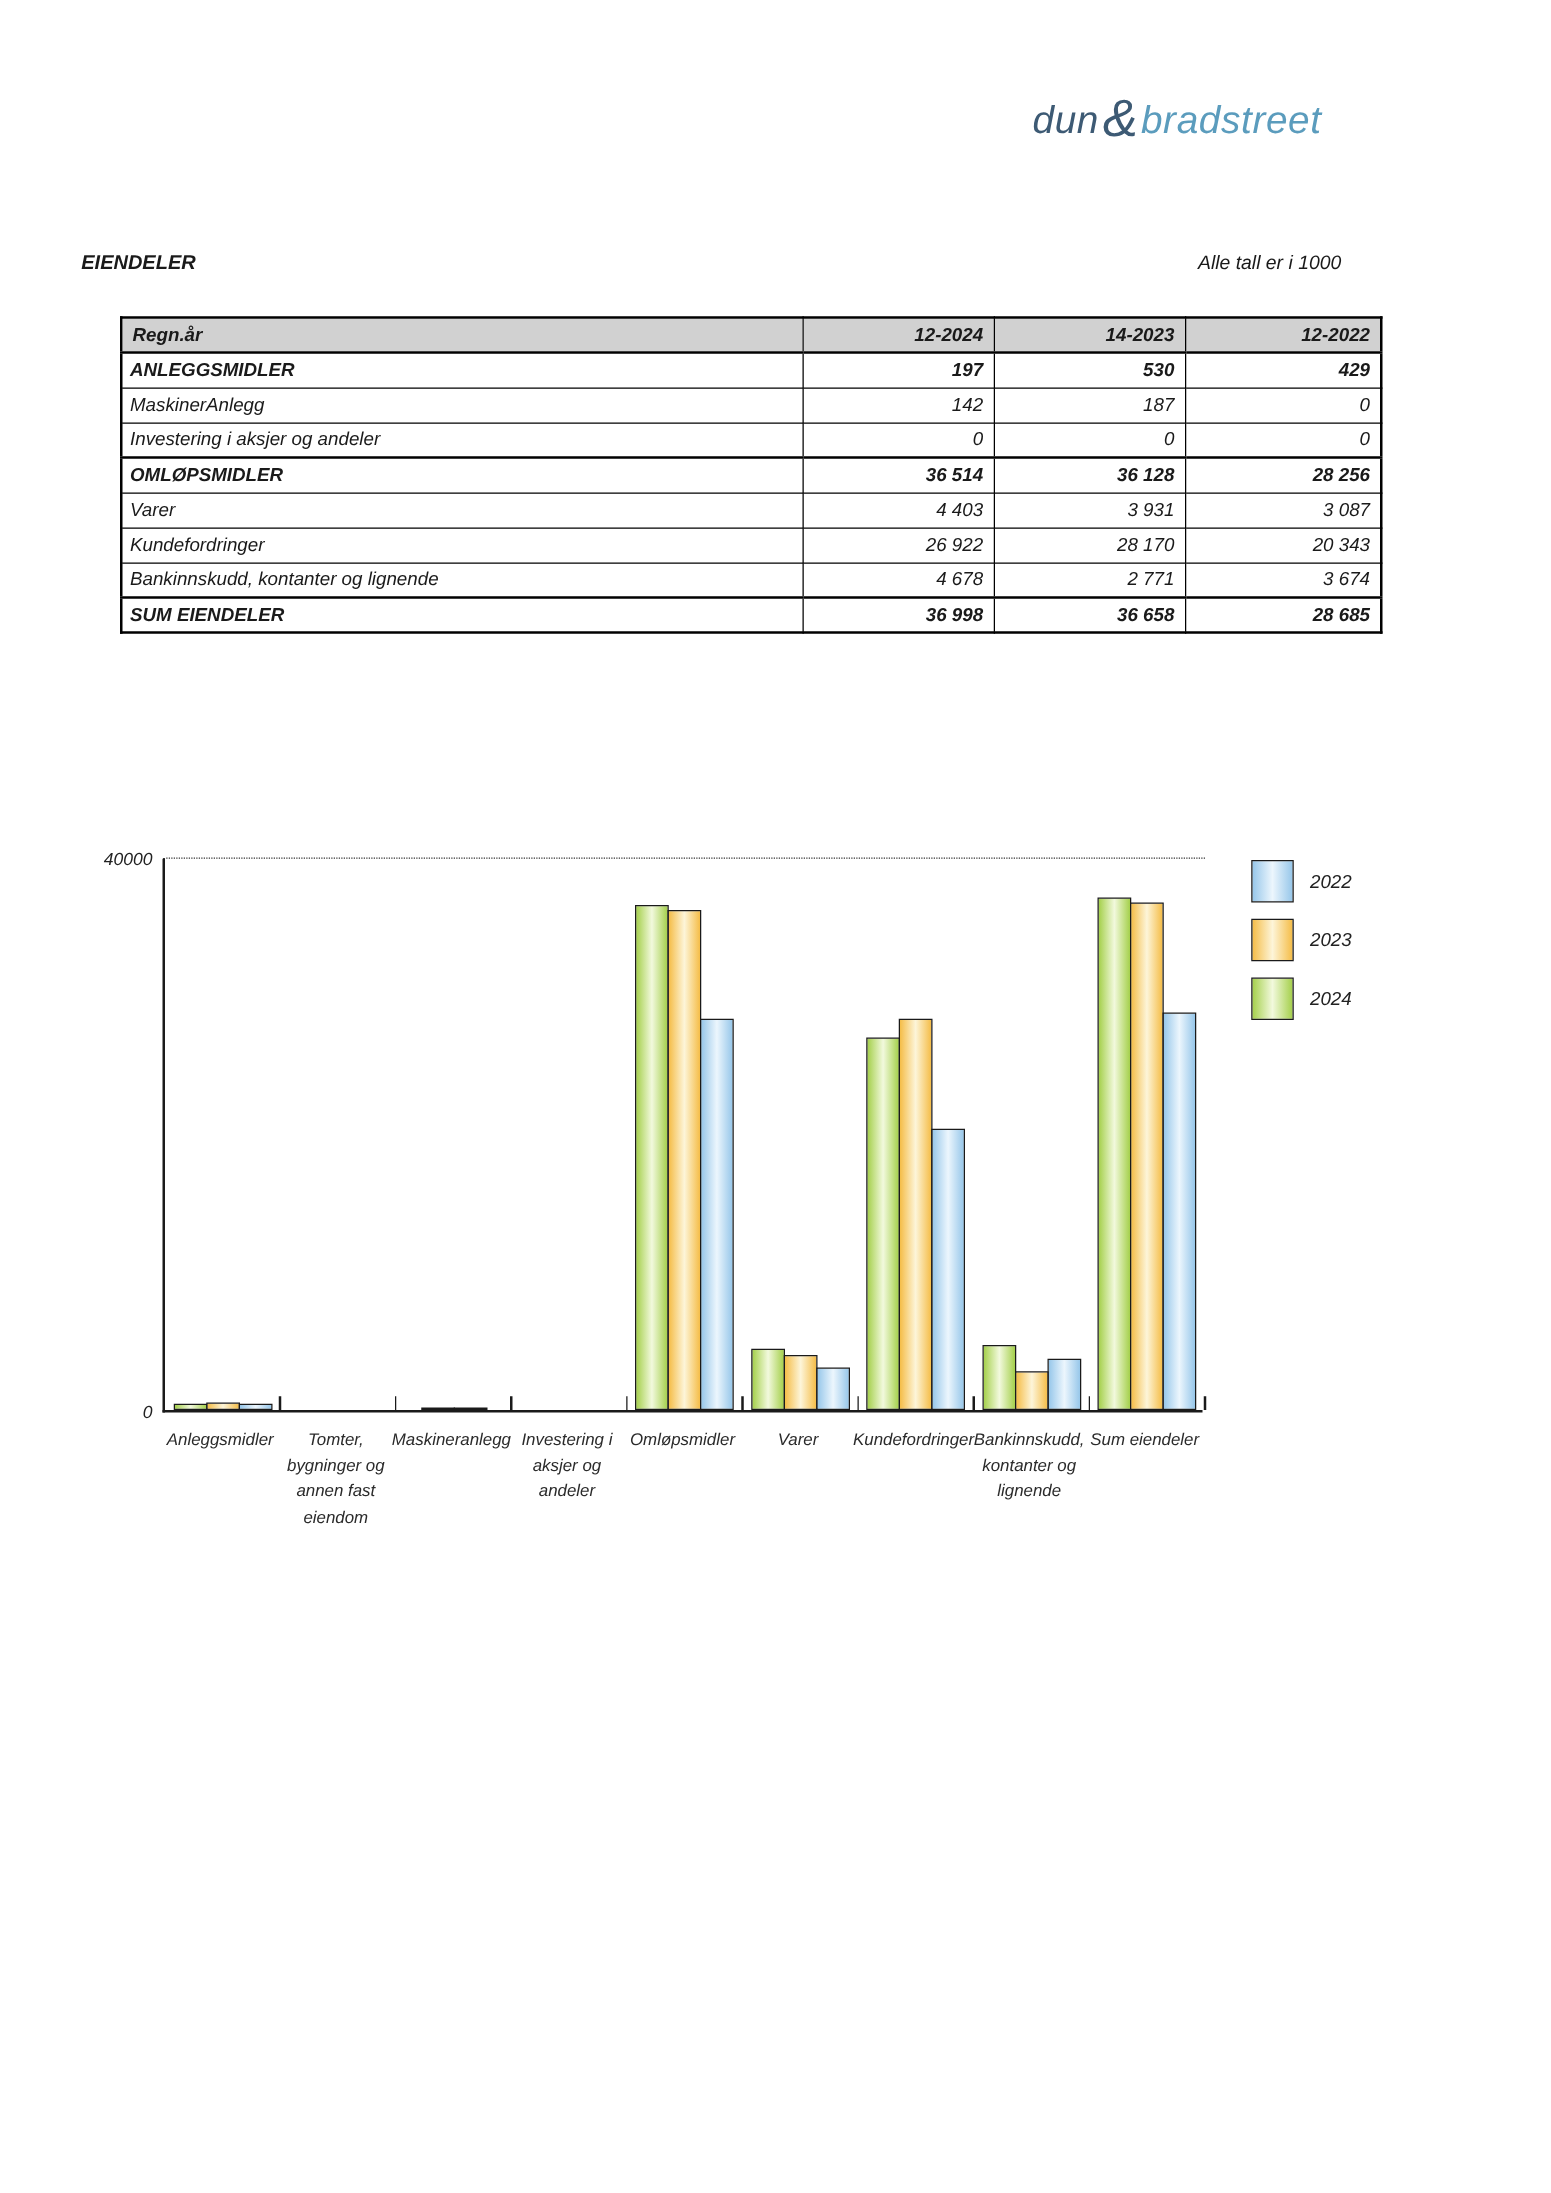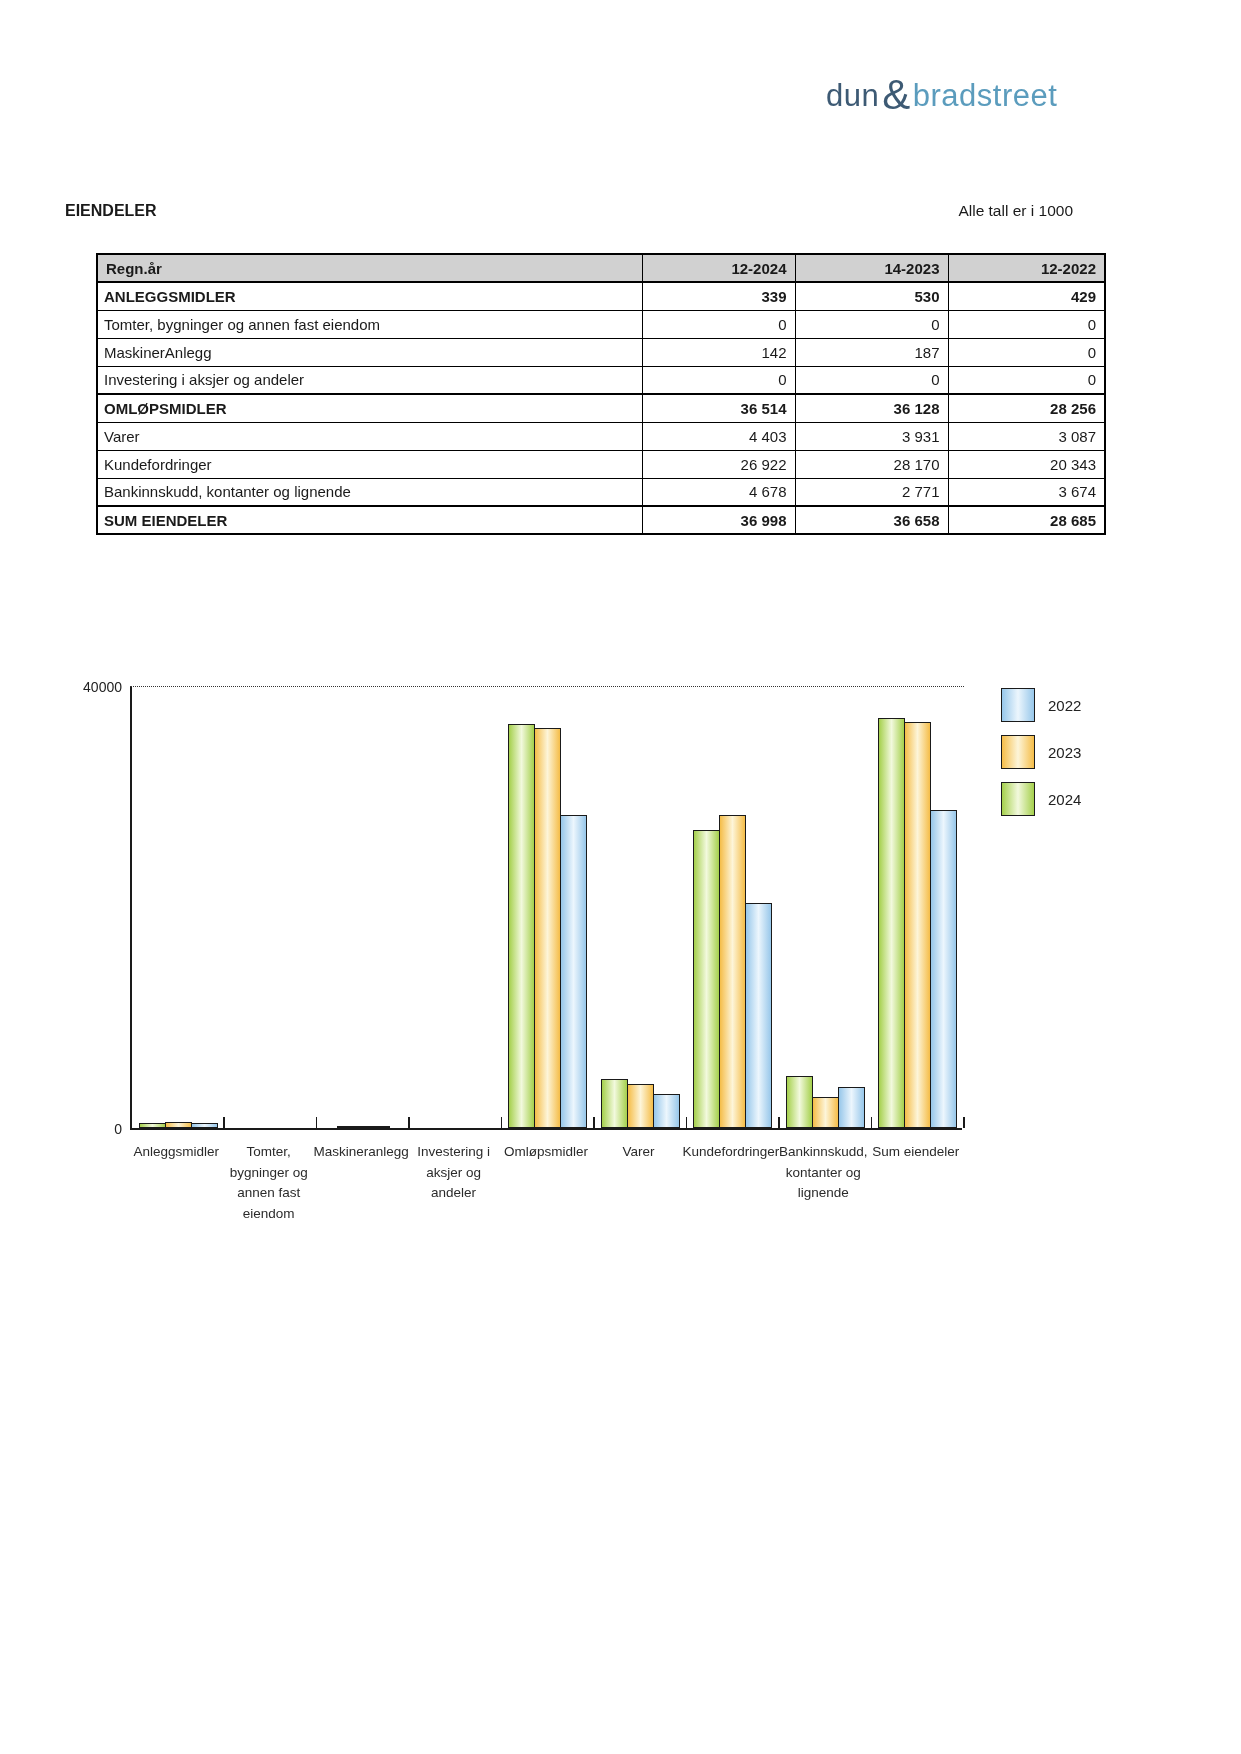--- a/index.html
+++ b/index.html
@@ -4,20 +4,21 @@
 <style>
   * { margin: 0; padding: 0; box-sizing: border-box; }
   html, body { background: #fff; }
   body { font-family: "Liberation Sans", sans-serif; color: #1a1a1a; }
   .page {
     position: relative;
     width: 1151px;
     height: 1754px;
     background: #ffffff;
     overflow: hidden;
+    font-style: italic;
   }
 
   
   .logo {
     position: absolute;
     top: 72px;
     left: 826px;
     font-size: 31px;
     letter-spacing: 0.5px;
     white-space: nowrap;
@@ -180,29 +181,23 @@
       <tr>
           <th class="">Regn.år</th>
           <th class="num">12-2024</th>
           <th class="num">14-2023</th>
           <th class="num">12-2022</th>
         </tr>
     </thead>
     <tbody>
         <tr class="section">
           <td class="label">ANLEGGSMIDLER</td>
-          <td class="num">339</td>
+          <td class="num">197</td>
           <td class="num">530</td>
           <td class="num">429</td>
-        </tr>
-        <tr>
-          <td class="label">Tomter, bygninger og annen fast eiendom</td>
-          <td class="num">0</td>
-          <td class="num">0</td>
-          <td class="num">0</td>
         </tr>
         <tr>
           <td class="label">MaskinerAnlegg</td>
           <td class="num">142</td>
           <td class="num">187</td>
           <td class="num">0</td>
         </tr>
         <tr>
           <td class="label">Investering i aksjer og andeler</td>
           <td class="num">0</td>

